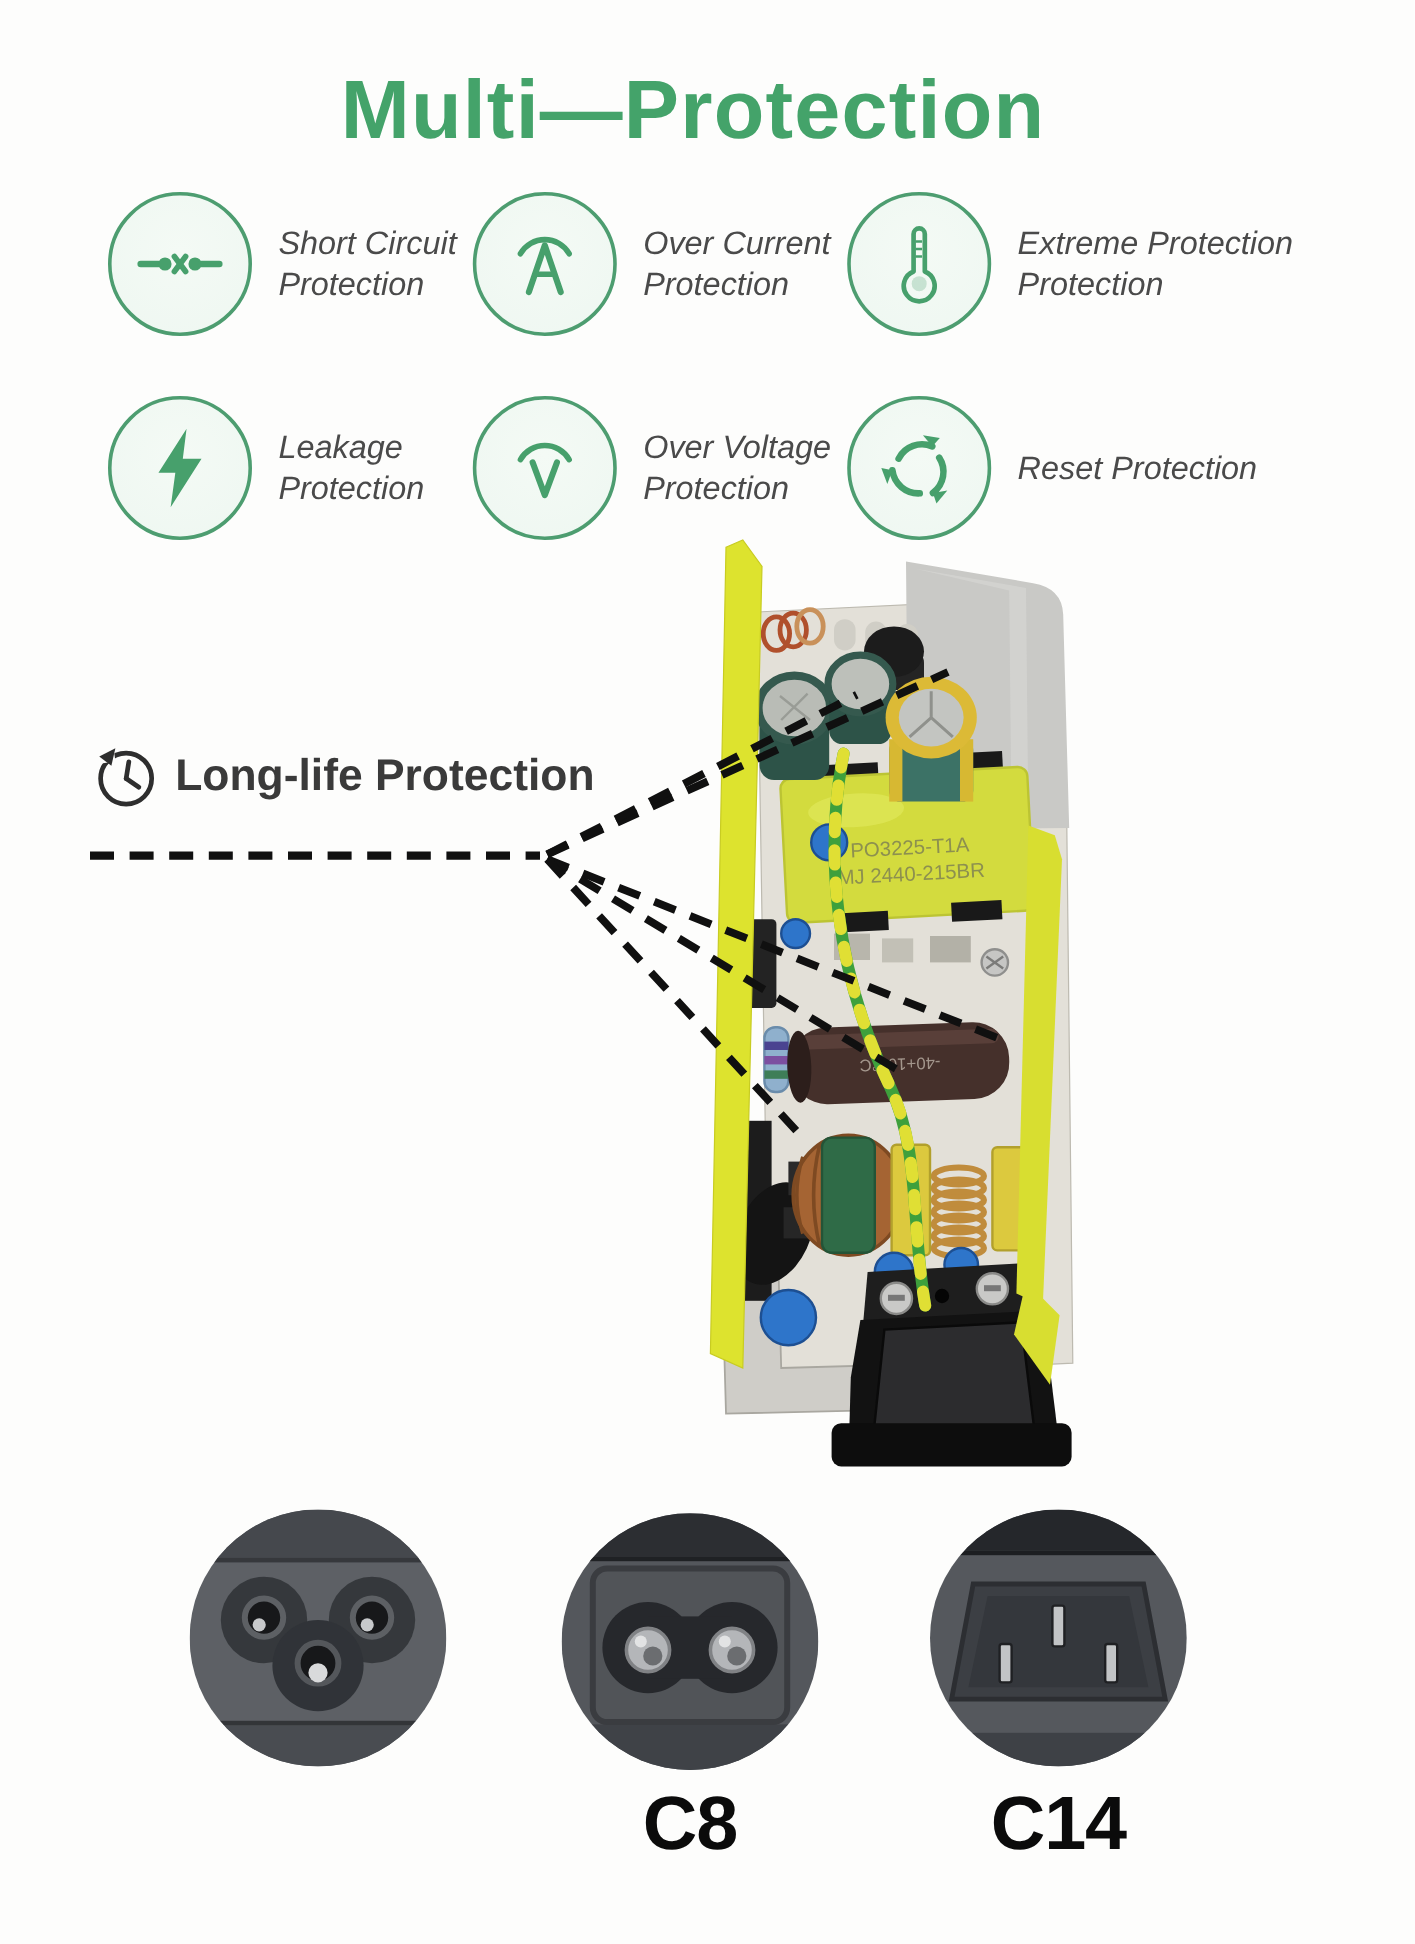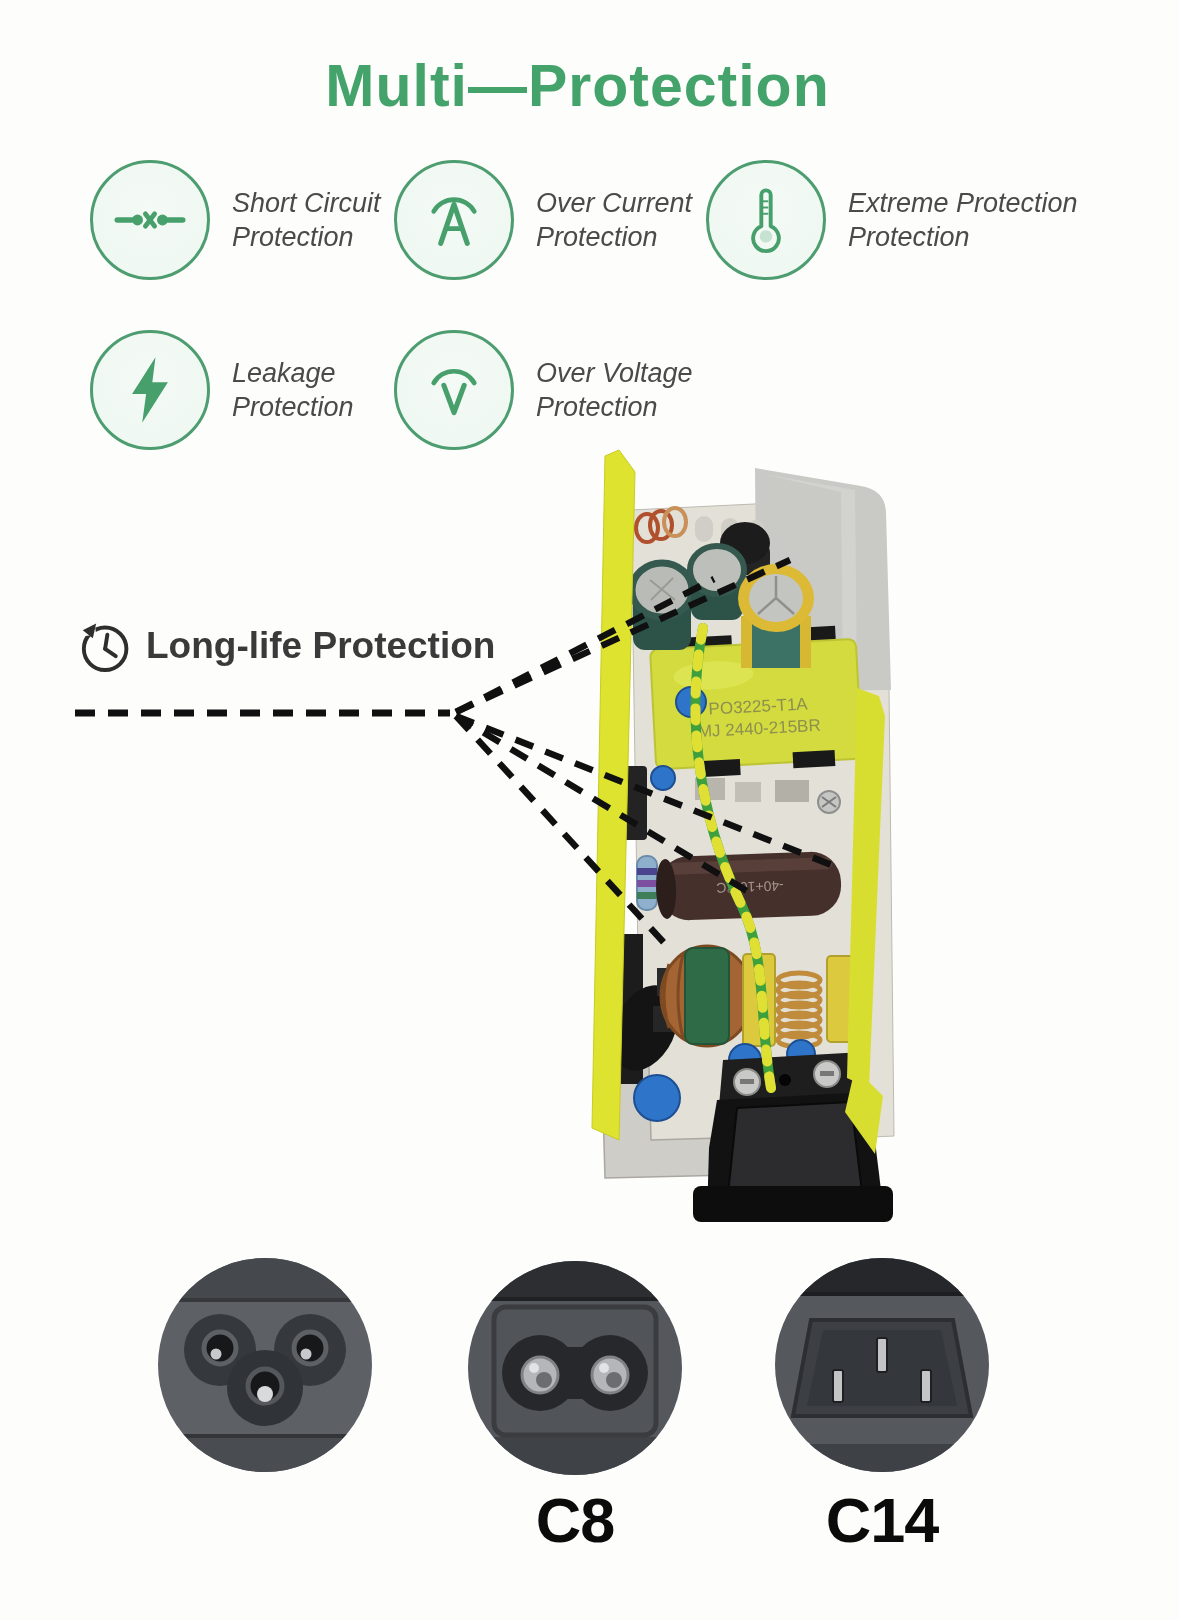--- a/index.html
+++ b/index.html
@@ -1,20 +1,20 @@
 <!DOCTYPE html>
 <html><head>
 <meta charset="utf-8">
 <style>
   html,body{margin:0;padding:0;background:#ffffff;}
   #page{position:relative;width:1179px;height:1620px;background:#fdfdfc;overflow:hidden;
         font-family:"Liberation Sans", sans-serif;}
   
   #title{position:absolute;left:0;top:52px;width:1155px;text-align:center;
-         font-size:59px;font-weight:bold;color:#44a36a;letter-spacing:1px;}
+         font-size:69px;font-weight:bold;color:#44a36a;letter-spacing:1px;}
   
   .feature{position:absolute;display:flex;align-items:center;gap:22px;}
   .icon-circle{width:114px;height:114px;border-radius:50%;border:3.5px solid #4d9d70;
                background:radial-gradient(circle at 50% 40%, #f4faf5 0%, #eef7f1 100%);
                display:flex;align-items:center;justify-content:center;flex:0 0 auto;}
   .icon-circle svg{width:78px;height:78px;}
   .feature-label{font-size:27px;line-height:34px;color:#4a4a4a;font-style:italic;}
   .feature-label .line:empty{display:none;}
   #f1{left:90px;top:160px;}  #f2{left:394px;top:160px;}  #f3{left:706px;top:160px;}
   #f4{left:90px;top:330px;}  #f5{left:394px;top:330px;}  #f6{left:706px;top:330px;}
@@ -108,20 +108,44 @@
         <path d="M24 41 A 30 30 0 0 1 76 41" stroke-width="6"></path>
         <path d="M37 44 L50 79 L63 44" stroke-width="6.5" stroke-linejoin="round"></path>
       </svg>
     </div>
     <div class="feature-label">
       <div class="line">Over Voltage</div>
       <div class="line">Protection</div>
     </div>
   </div>
 
+  <div class="feature" id="f6">
+    <div class="icon-circle">
+      <svg viewBox="0 0 100 100" fill="none">
+        <g stroke="#47a06c" stroke-width="7" stroke-linecap="round">
+          <g>
+            <path d="M28 40 A 28 28 0 0 1 64 27"></path>
+            <polygon points="64,27 54,15 72,18" fill="#47a06c" stroke="none"></polygon>
+          </g>
+          <g transform="rotate(120 50 52)">
+            <path d="M28 40 A 28 28 0 0 1 64 27"></path>
+            <polygon points="64,27 54,15 72,18" fill="#47a06c" stroke="none"></polygon>
+          </g>
+          <g transform="rotate(240 50 52)">
+            <path d="M28 40 A 28 28 0 0 1 64 27"></path>
+            <polygon points="64,27 54,15 72,18" fill="#47a06c" stroke="none"></polygon>
+          </g>
+        </g>
+      </svg>
+    </div>
+    <div class="feature-label">
+      <div class="line">Reset Protection</div>
+
+    </div>
+  </div>
 
   <div id="callout">
     <svg viewBox="0 0 100 100">
       <circle cx="52" cy="55" r="38" fill="none" stroke="#2e2e2e" stroke-width="7"></circle>
       <rect x="2" y="0" width="32" height="32" fill="#fdfdfc" transform="rotate(-8 18 16)"></rect>
       <polygon points="12,22 36,10 30,36" fill="#2e2e2e"></polygon>
       <line x1="52" y1="55" x2="56" y2="30" stroke="#2e2e2e" stroke-width="7" stroke-linecap="round"></line>
       <line x1="52" y1="55" x2="71" y2="68" stroke="#2e2e2e" stroke-width="7" stroke-linecap="round"></line>
     </svg>
     <span class="callout-text">Long-life Protection</span>

